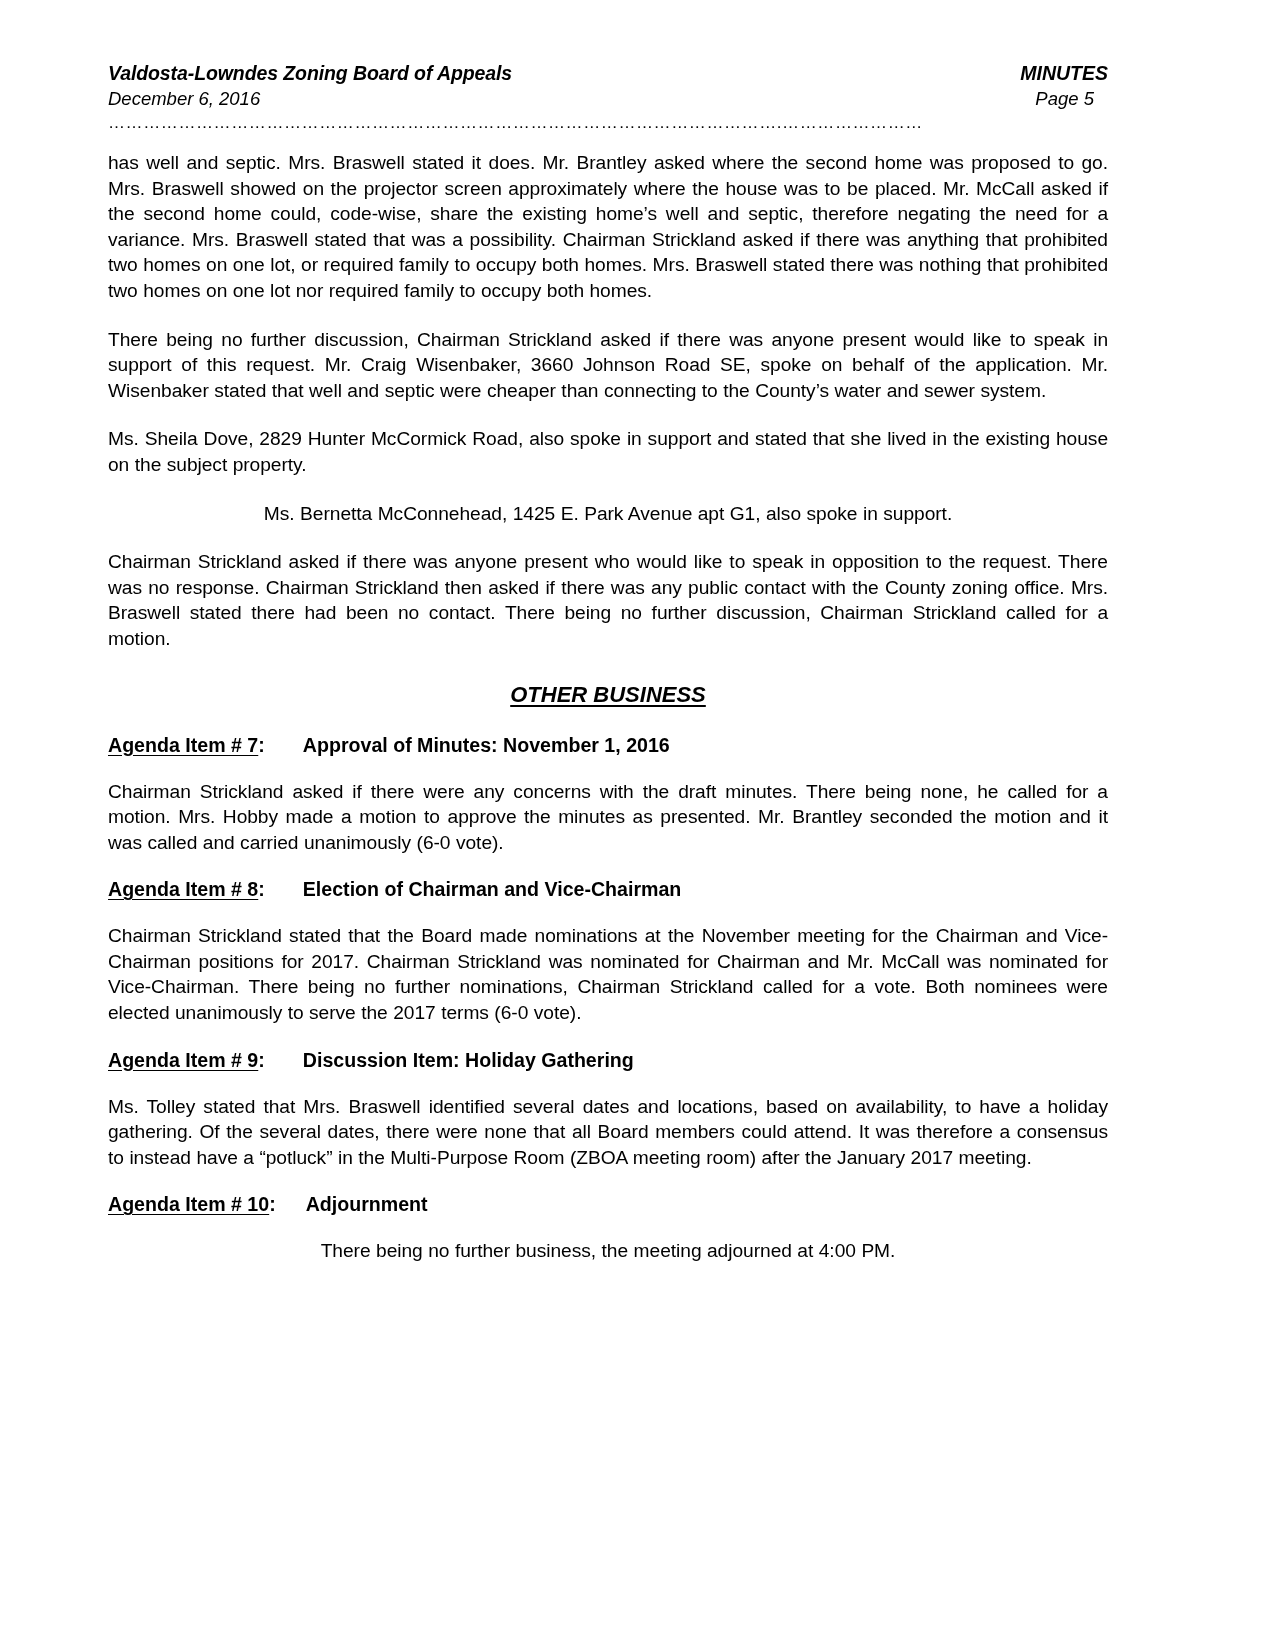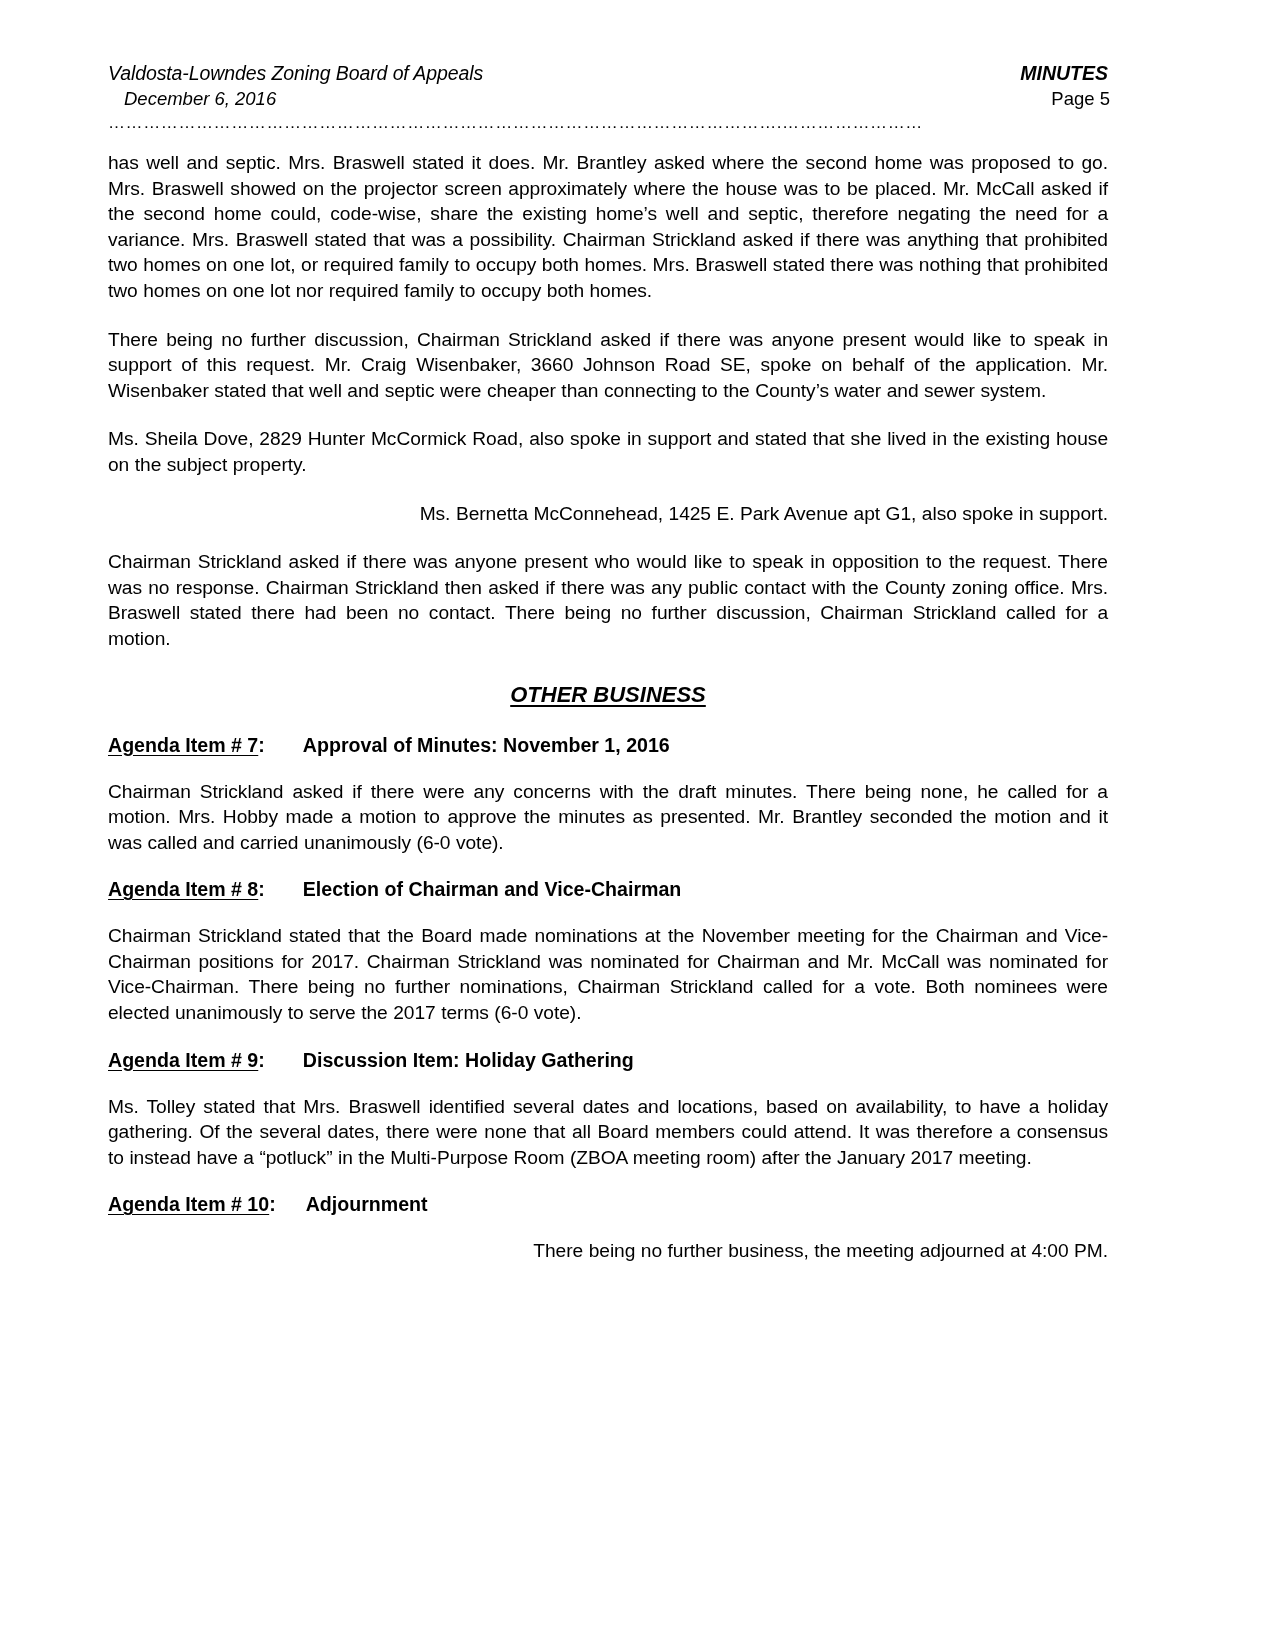--- a/index.html
+++ b/index.html
@@ -29,45 +29,45 @@
     width: 100%;
   }
   .hdr-row {
     display: flex;
     justify-content: space-between;
     align-items: baseline;
     width: 100%;
   }
   .hdr-left-1 {
     font-size: 19.5px;
-    font-weight: normal;
+    font-weight: bold;
     font-style: italic;
     letter-spacing: -0.1px;
     white-space: nowrap;
     text-align: right;
   }
   .hdr-right-1 {
     font-size: 19.5px;
     font-weight: bold;
     font-style: italic;
     white-space: nowrap;
   }
   .hdr-left-2 {
     font-size: 18.5px;
     font-style: italic;
     white-space: nowrap;
   }
   .hdr-right-2 {
     font-size: 18.5px;
+    font-style: italic;
     white-space: nowrap;
     padding-right: 14px;
   }
   .hdr-row-2 {
     margin-top: 3px;
-    margin-left: 16px;
   }
   .dotted-rule {
     margin-top: 7px;
     width: 100%;
     height: 12px;
     overflow: hidden;
     font-size: 17px;
     line-height: 12px;
     letter-spacing: 0.6px;
     color: #000;
@@ -78,21 +78,21 @@
   p.body {
     font-size: 19.2px;
     line-height: 25.6px;
     text-align: justify;
     text-justify: inter-word;
     margin: 0 0 23px 0;
     letter-spacing: -0.05px;
     word-spacing: 0.2px;
   }
   p.body.last-left {
-    text-align: right;
+    text-align: center;
   }
 
   
   .section-title {
     text-align: center;
     font-size: 22px;
     font-weight: bold;
     font-style: italic;
     margin: 30px 0 26px 0;
   }

